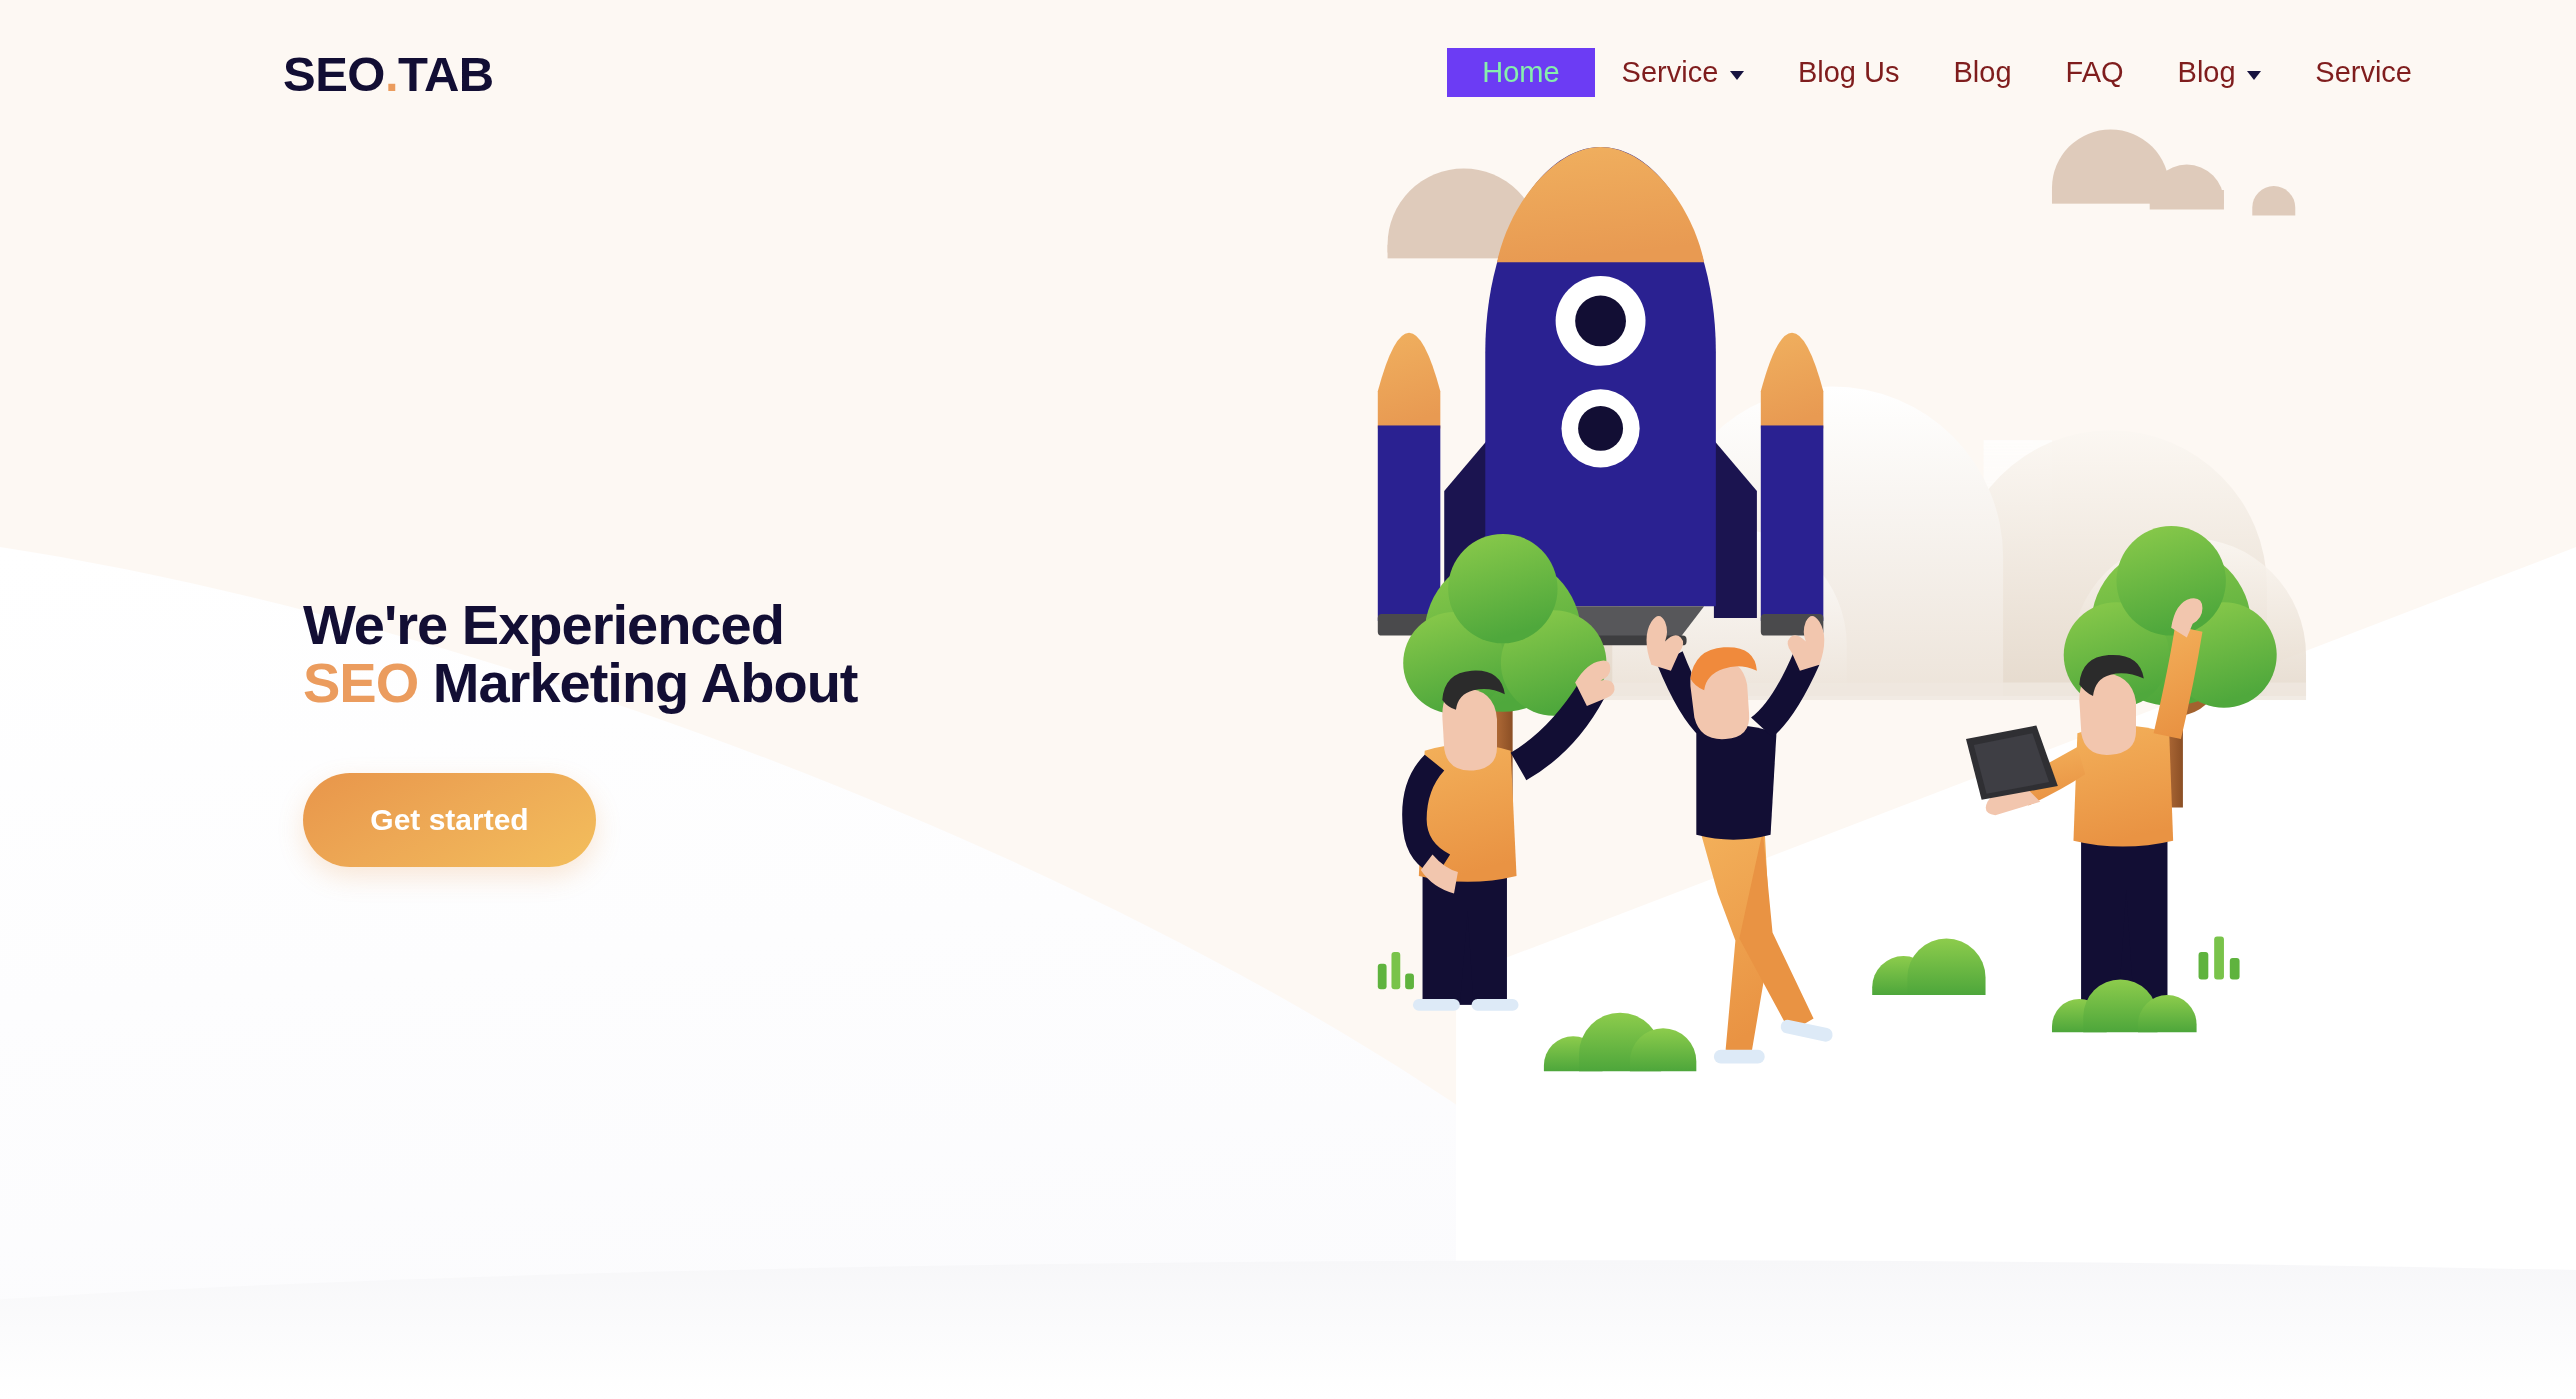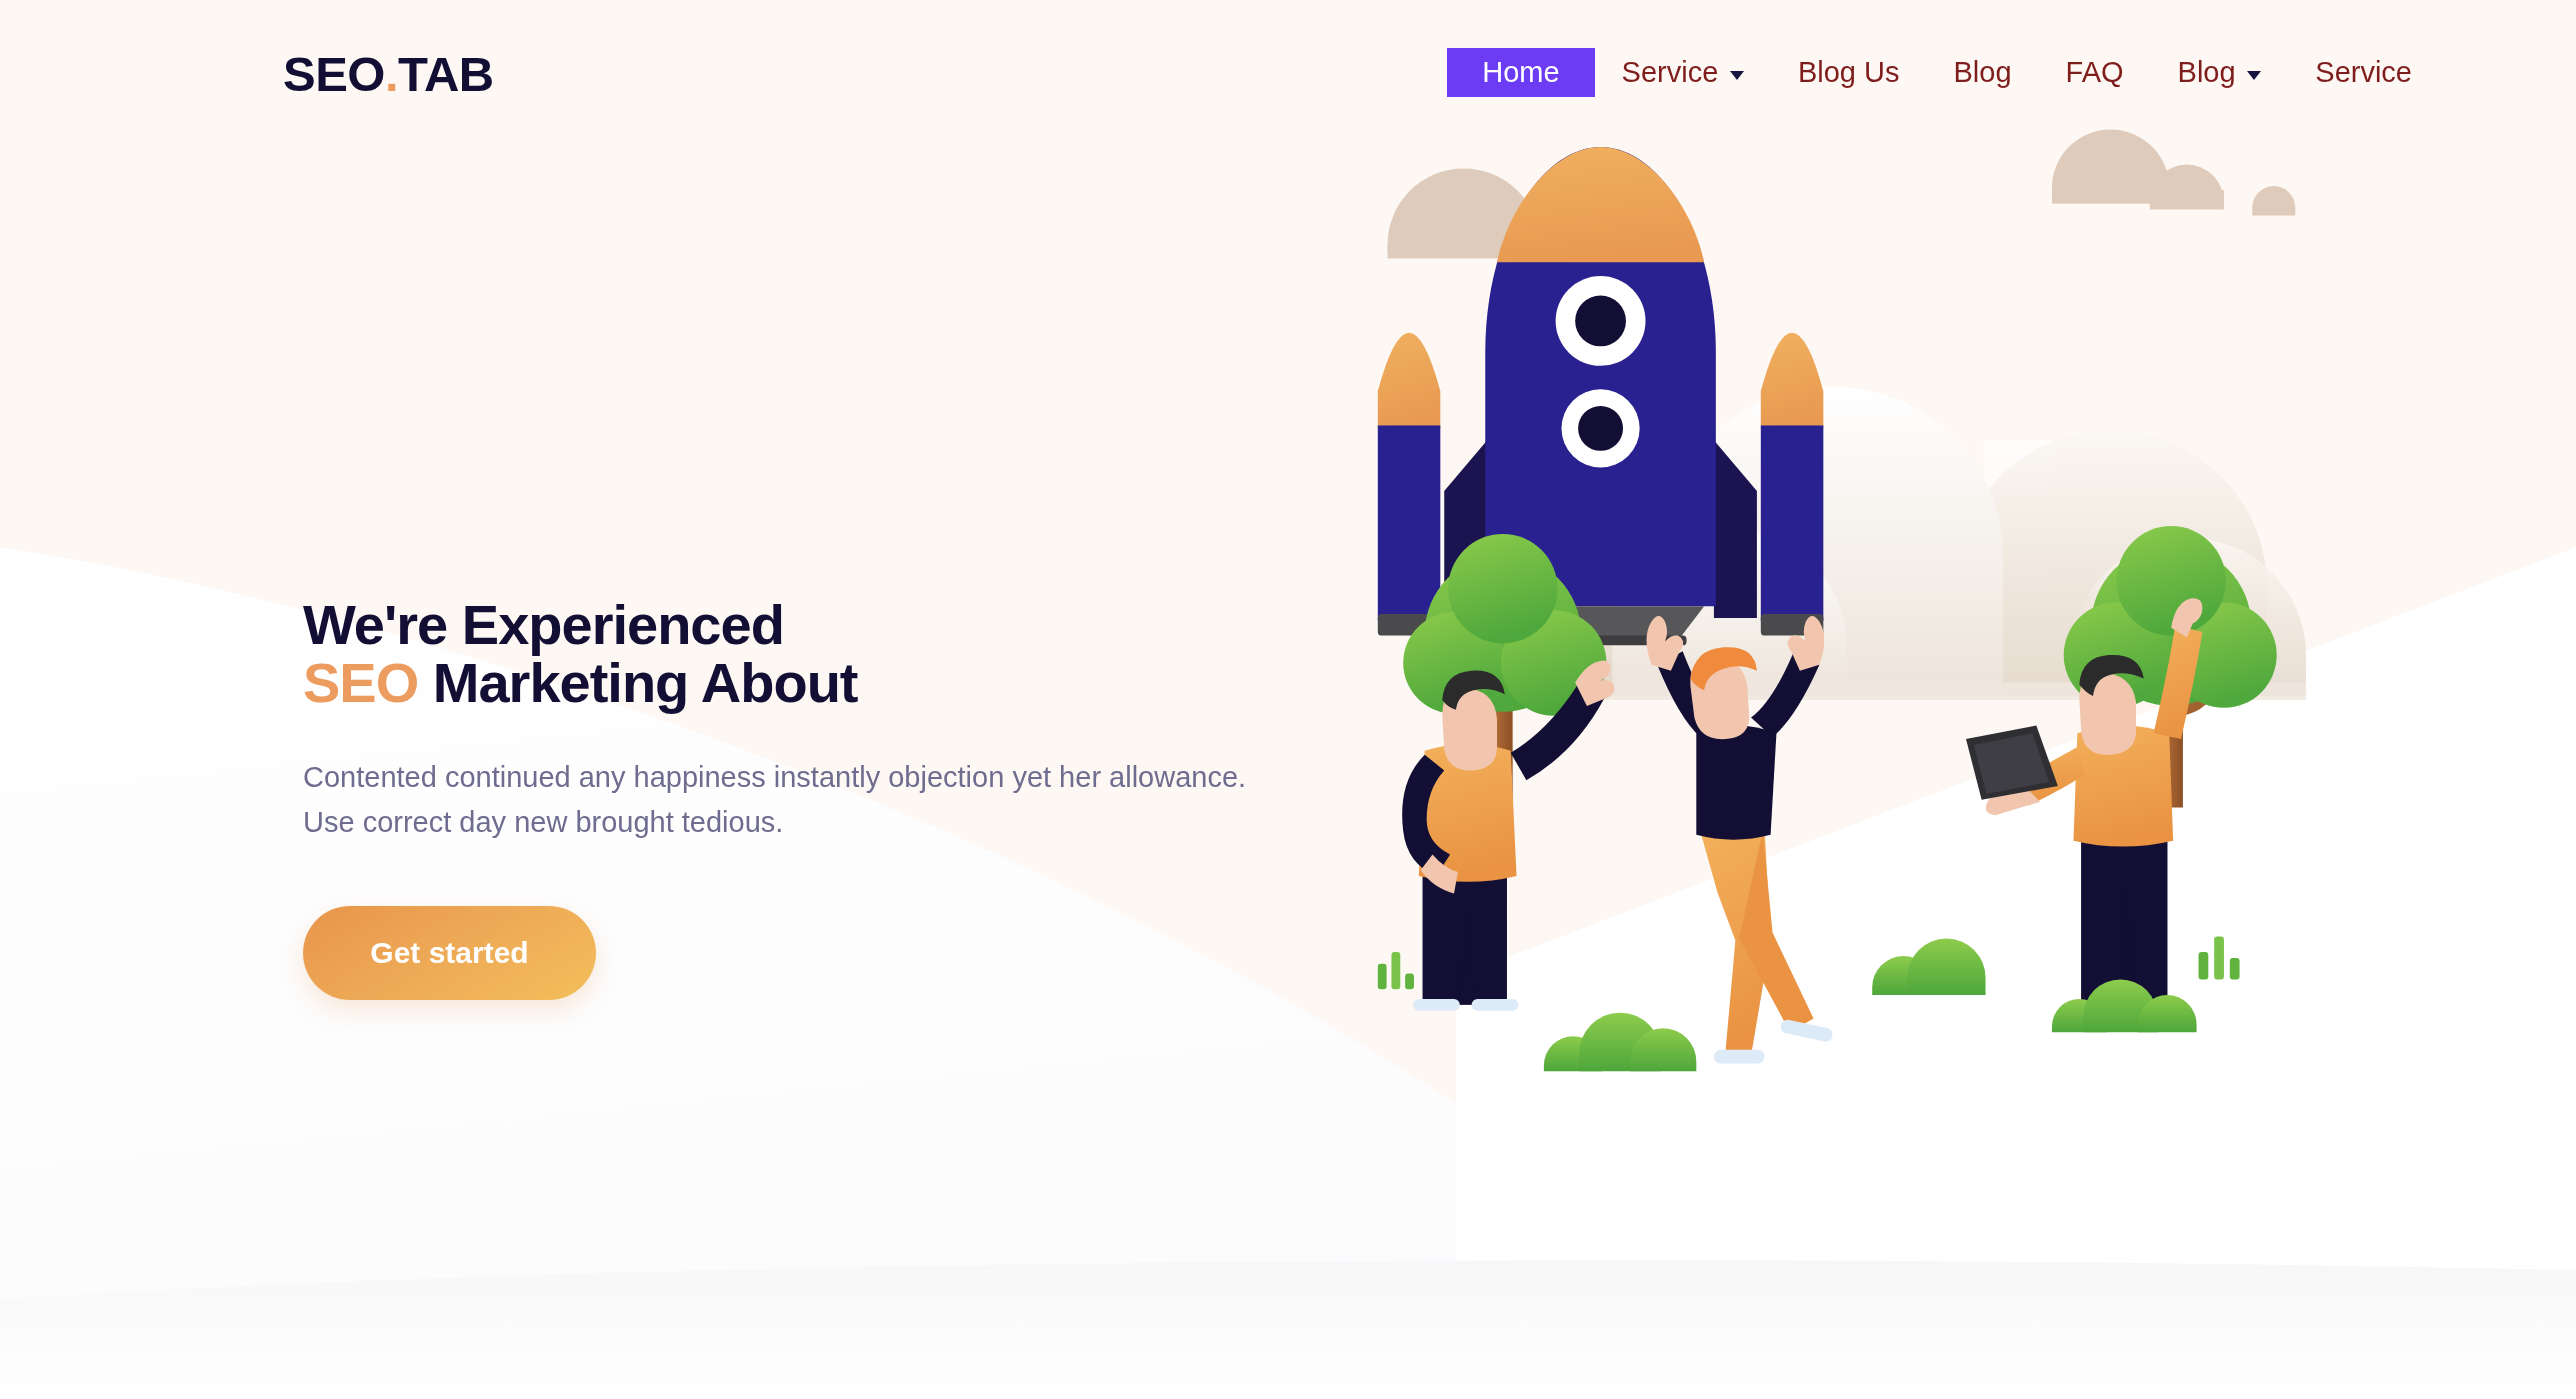--- a/index.html
+++ b/index.html
@@ -32,21 +32,21 @@
     display:flex; align-items:center; gap:0px;
   }
   .nav-item {
     position:relative;
     font-size:29px; color:#7f1d1d; font-weight:400;
     padding:9.8px 27px; white-space:nowrap; cursor:pointer;
     display:flex; align-items:center; gap:11.7px;
     line-height:1;
   }
   .nav-item.active {
-    background:#6C3CF4; color:#ffffff; font-weight:400;
+    background:#6C3CF4; color:#86efac; font-weight:400;
     padding-left:35px; padding-right:35px;
   }
   .caret {
     display:inline-block; width:0; height:0;
     border-left:7.8px solid transparent;
     border-right:7.8px solid transparent;
     border-top:9.8px solid #171340;
     position:relative; top:2.9px;
   }
 
@@ -133,24 +133,20 @@
       <span>Service</span>
     </div>
   </nav>
 </div>
 
 <div class="hero-copy">
   <h1 class="headline">
     <span>We're Experienced</span><br>
     <span class="accent">SEO</span><span> Marketing About</span>
   </h1>
-  <p class="subcopy">
-    <span>Contented continued any happiness instantly objection yet her allowance.</span><br>
-    <span>Use correct day new brought tedious.</span>
-  </p>
   <button class="cta">Get started</button>
 </div>
 
 <div class="illustration">
 <svg viewBox="0 0 1180 960">
   <defs>
     <linearGradient id="noseG" x1="0" y1="0" x2="0.2" y2="1">
       <stop offset="0%" stop-color="#F0B05F"></stop>
           <stop offset="100%" stop-color="#E89A52"></stop>
     </linearGradient>

